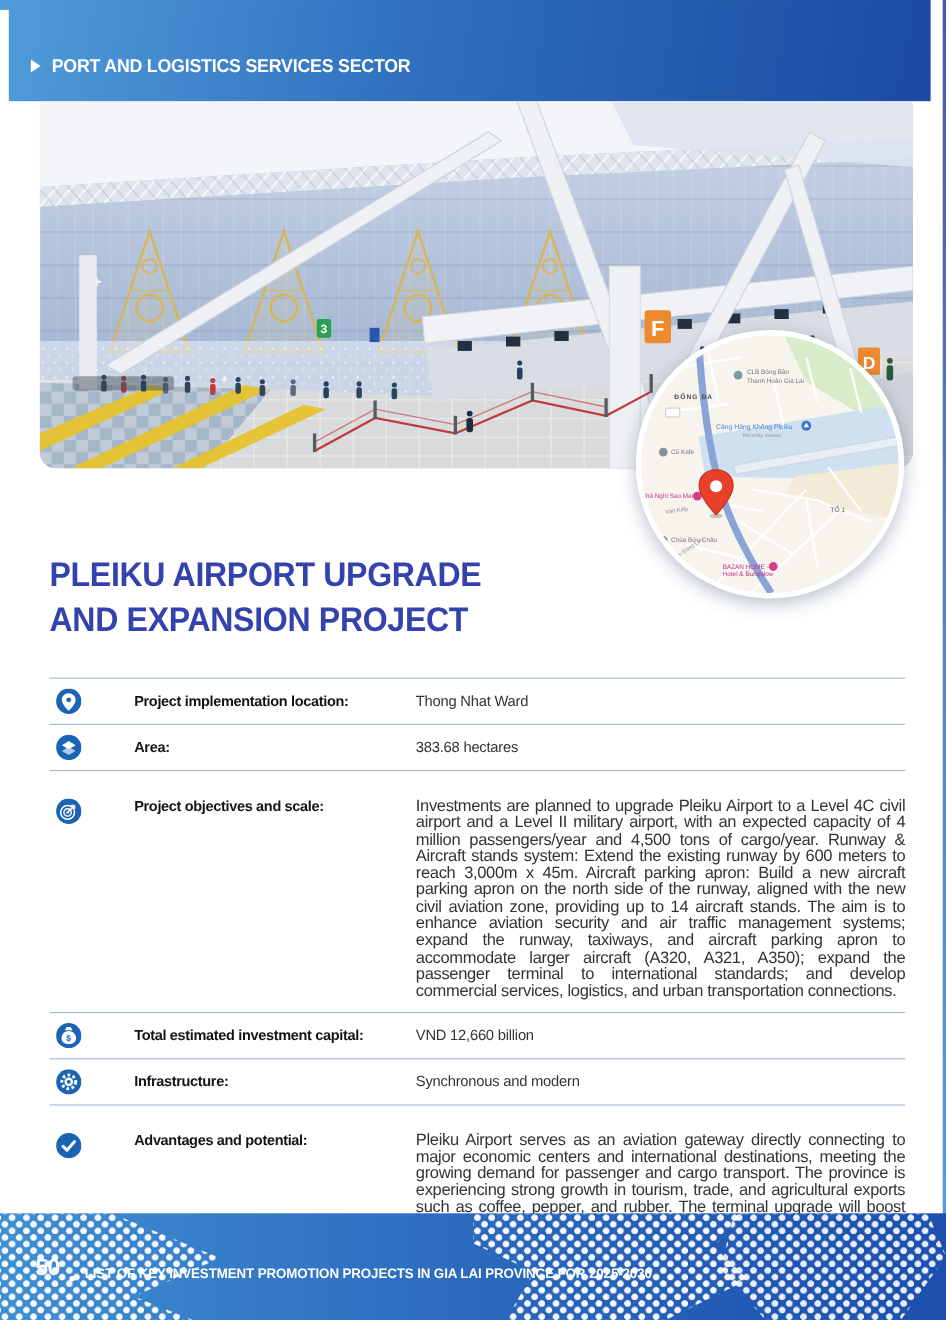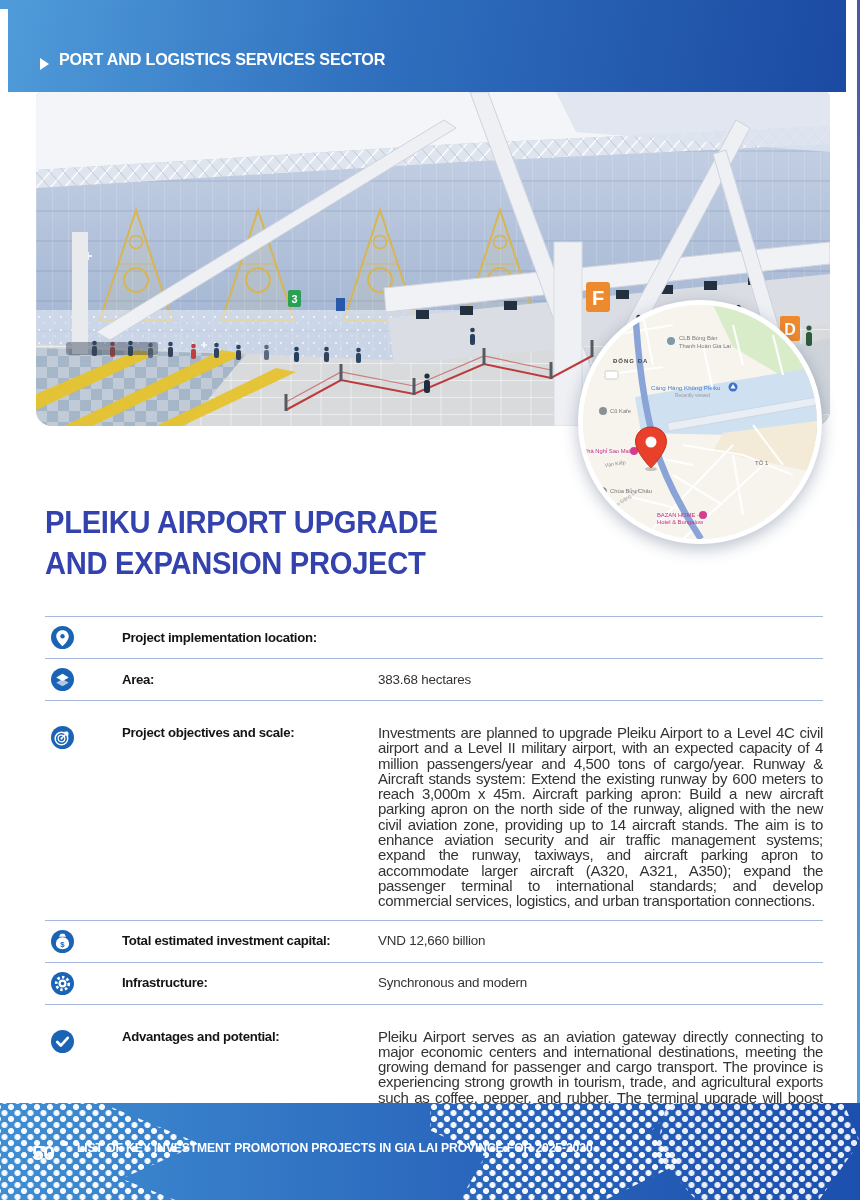--- a/index.html
+++ b/index.html
@@ -3,21 +3,21 @@
 <meta charset="utf-8">
 <style>
   * { margin:0; padding:0; box-sizing:border-box; }
   body { margin:0; background:#ffffff; font-family:"Liberation Sans","DejaVu Sans",sans-serif; }
   #page { position:relative; width:860px; height:1200px; background:#fff; overflow:hidden; }
 
   
   .header-band { position:absolute; left:8px; top:0; width:838px; height:92px;
     background:linear-gradient(100deg,#4f9bd9 0%,#2f6fbe 45%,#1b4aa2 100%); }
   .header-notch { position:absolute; left:0; top:0; width:10px; height:9px; background:#4f9bd9; }
-  .header-inner { position:absolute; left:32px; bottom:22px; display:flex; align-items:flex-end; gap:10px; }
+  .header-inner { position:absolute; left:20px; bottom:22px; display:flex; align-items:center; gap:10px; }
   .tri { width:0; height:0; border-left:9px solid #fff; border-top:6px solid transparent; border-bottom:6px solid transparent; }
   .sector-title { color:#fff; font-weight:bold; font-size:17px; letter-spacing:-0.2px;
     transform:scaleX(.95); transform-origin:left center; white-space:nowrap; }
 
   
   .edge-line { position:absolute; right:0; top:0; width:3px; height:1104px;
     background:linear-gradient(#4d55a6,#5a7cc0 45%,#4f9fdd); }
 
   
   .photo { position:absolute; left:36px; top:92px; width:794px; height:334px;
@@ -51,21 +51,21 @@
   .footer { position:absolute; left:0; top:1103px; width:860px; height:97px;
     background:linear-gradient(90deg,#3f8ed2 0%,#2a66bc 55%,#1c4fae 100%); }
   .dots { position:absolute; top:0; height:100%;
     background-image:
       radial-gradient(circle at 4px 4px, rgba(255,255,255,.95) 2.7px, rgba(255,255,255,0) 3.3px),
       radial-gradient(circle at 4px 4px, rgba(255,255,255,.95) 2.7px, rgba(255,255,255,0) 3.3px);
     background-size:13px 12px,13px 12px; background-position:0 0,6.5px 6px; }
   .dots-a { left:-6px; width:206px; clip-path:polygon(0 0,52% 0,100% 42%,62% 78%,88% 100%,0 100%); }
   .dots-b { left:430px; width:250px; clip-path:polygon(0 0,100% 0,88% 30%,100% 62%,70% 100%,12% 100%,22% 55%,0 28%); }
   .dots-c { left:655px; width:205px; clip-path:polygon(6% 0,92% 0,100% 40%,80% 100%,20% 100%,0 52%); opacity:.95; }
-  .footer-line { position:absolute; left:32px; top:38px; display:flex; align-items:flex-start; gap:9px; z-index:3; }
+  .footer-line { position:absolute; left:32px; top:38px; display:flex; align-items:flex-end; gap:9px; z-index:3; }
   .page-num { color:#fff; font-weight:bold; font-size:21px; letter-spacing:-0.5px; }
   .footer-dot { width:5px; height:5px; border-radius:50%; background:#fff; }
   .footer-caption { color:#fff; font-weight:bold; font-size:12.5px; letter-spacing:-0.1px;
     transform:scaleX(.97); transform-origin:left center; white-space:nowrap; }
 
   .icon svg { display:block; }
 </style>
 </head>
 <body>
 
@@ -344,20 +344,21 @@
 
     <div class="row">
       <span class="icon">
         <svg width="23" height="23" viewBox="0 0 22 22">
             <circle cx="11" cy="11" r="11" fill="#1a63b5"></circle>
             <path d="M11,4 c-3.6,0 -6,2.6 -6,5.8 c0,4.4 6,9.6 6,9.6 s6,-5.2 6,-9.6 c0,-3.2 -2.4,-5.8 -6,-5.8 z" fill="#fff"></path>
             <circle cx="11" cy="9.8" r="2.1" fill="#1a63b5"></circle>
           </svg>
       </span>
       <span class="label">Project implementation location:</span>
+      <div class="value">Thong Nhat Ward</div>
     </div>
 
     <div class="row">
       <span class="icon">
         <svg width="23" height="23" viewBox="0 0 22 22">
             <circle cx="11" cy="11" r="11" fill="#1a63b5"></circle>
             <polygon points="11,5.5 17,9 11,12.5 5,9" fill="#fff"></polygon>
             <polygon points="11,10.5 17,14 11,17.5 5,14" fill="#fff" opacity=".65"></polygon>
           </svg>
       </span>

